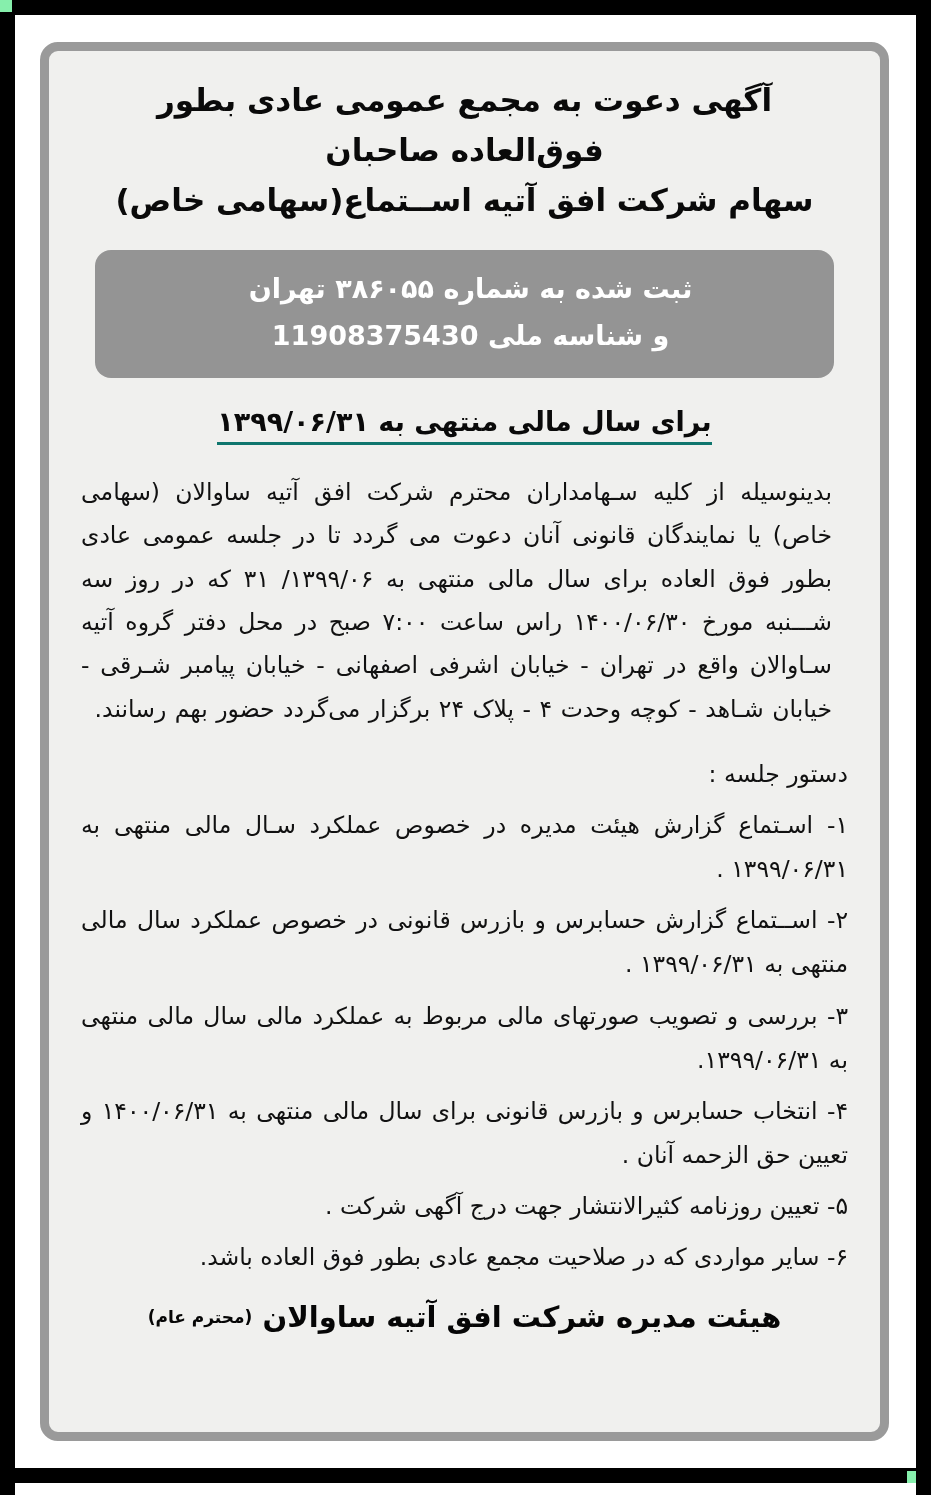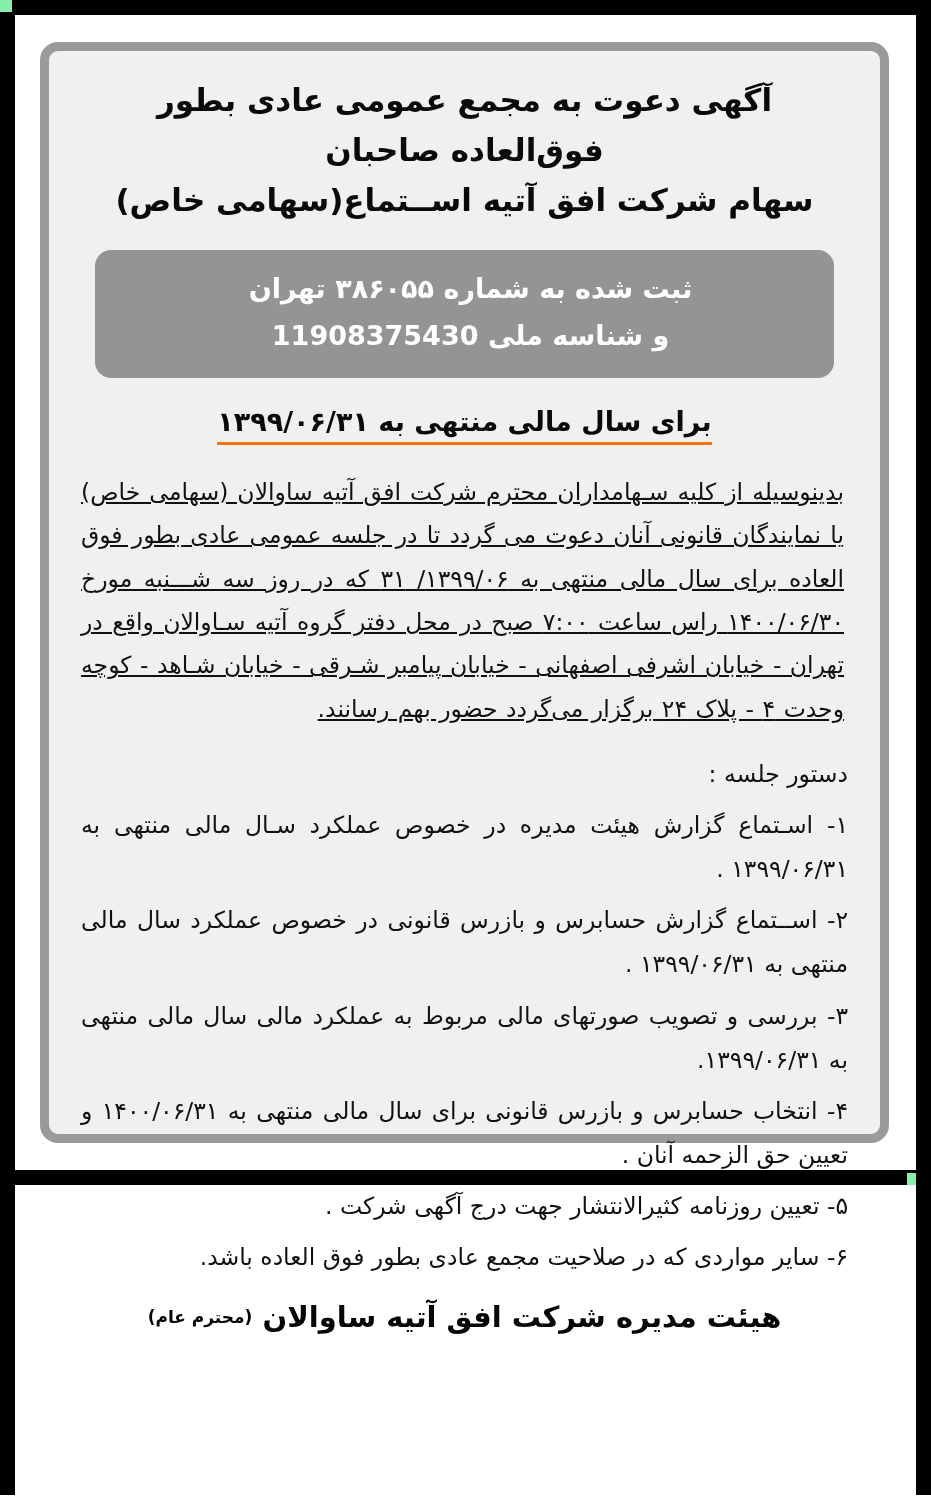--- a/index.html
+++ b/index.html
@@ -11,21 +11,21 @@
     width: 931px;
     height: 1507px;
     font-family: "DejaVu Sans", "Liberation Sans", sans-serif;
     overflow: hidden;
   }
 
   
   .page {
     position: relative;
     width: 931px;
-    height: 1185px;
+    height: 1483px;
     background: #86efac;
     box-sizing: border-box;
   }
 
   
   .frame-black-left {
     position: absolute;
     left: 0px;
     top: 12px;
     width: 15px;
@@ -136,36 +136,35 @@
 
   .fiscal-wrap {
     text-align: center;
     margin-top: 28px;
   }
   .fiscal {
     display: inline-block;
     font-weight: bold;
     font-size: 27px;
     color: #0a0a0a;
-    border-bottom: 3px solid #f97316;
+    border-bottom: 3px solid #0f766e;
     padding-bottom: 5px;
   }
 
   .body-text {
     margin-top: 26px;
     font-size: 23.5px;
     line-height: 1.85;
     color: #111111;
     text-align: justify;
     text-justify: inter-word;
     word-spacing: 1px;
   }
   .body-text p {
-    margin: 0 4px 2px 0;
-    text-decoration: underline;
+    margin: 0 16px 2px 0;
   }
   .agenda-label {
     margin-top: 22px;
     font-size: 23.5px;
     line-height: 1.85;
     color: #111111;
     text-align: right;
   }
   .agenda-list {
     list-style: none;

